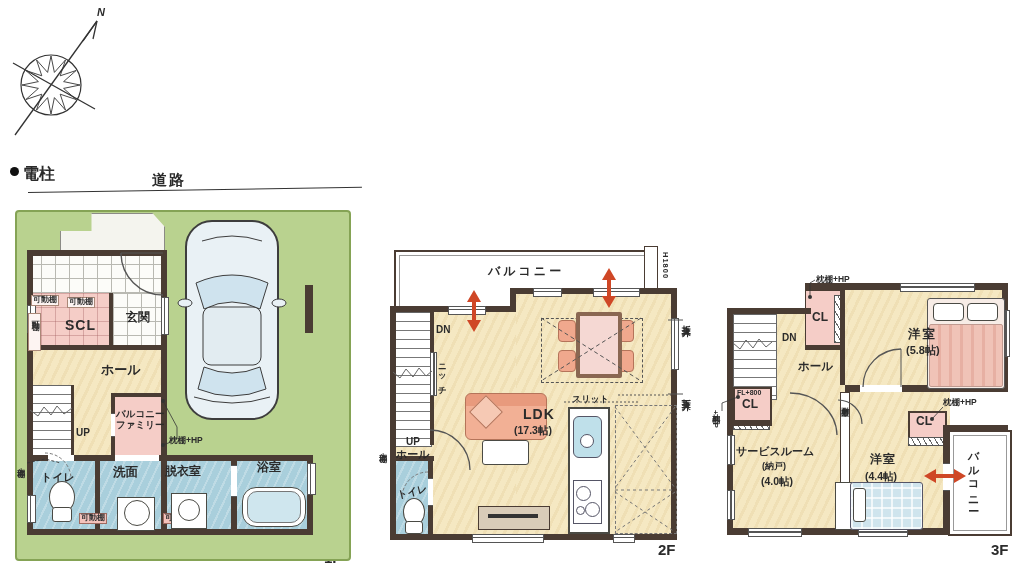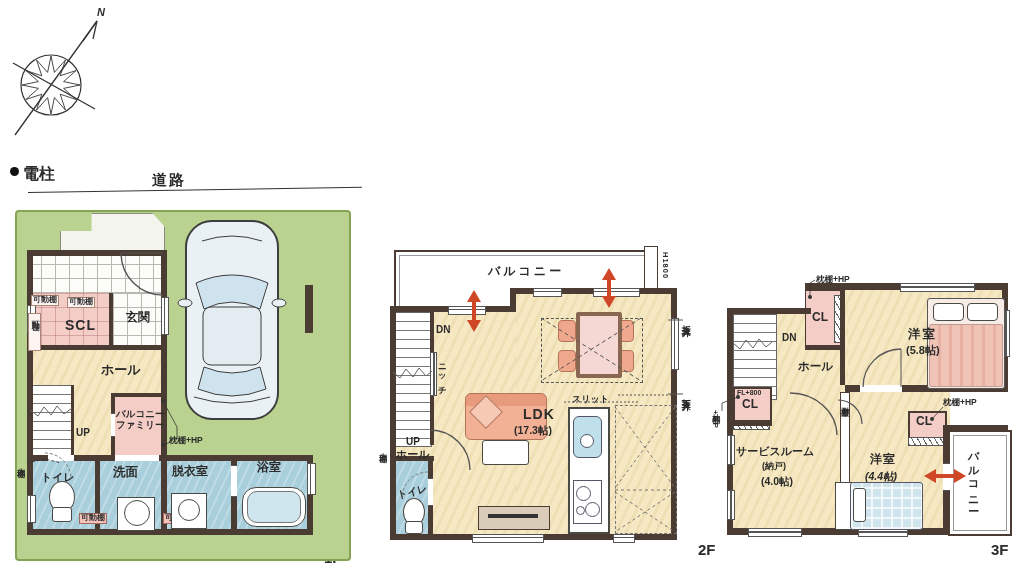--- a/index.html
+++ b/index.html
@@ -51,21 +51,21 @@
   </svg>
   <div class="lbl" style="left:97px;top:6px;font-size:11px;font-style:italic;">N</div>
 
   <span class="abs" style="left:10px;top:167px;width:9px;height:9px;background:#111;border-radius:50%;"></span>
   <div class="lbl" style="left:23px;top:165px;font-size:16px;">電柱</div>
 
   <div class="abs" style="left:28px;top:192px;width:334px;border-top:1.6px solid #333;transform:rotate(-0.9deg);transform-origin:left center;"></div>
   <div class="lbl" style="left:152px;top:171px;font-size:15px;letter-spacing:2px;">道路</div>
 
   <div class="lbl" style="left:324px;top:549px;font-size:15px;font-weight:700;">1F</div>
-  <div class="lbl" style="left:658px;top:541px;font-size:15px;font-weight:700;margin-left:40px;">2F</div>
+  <div class="lbl" style="left:658px;top:541px;font-size:15px;font-weight:700;">2F</div>
   <div class="lbl" style="left:991px;top:541px;font-size:15px;font-weight:700;">3F</div>
 
   <div class="abs" id="f1" style="left:15px;top:195px;width:345px;height:380px;">
     <div class="abs" style="left:0;top:15px;width:332px;height:347px;background:#b9d28f;border:2px solid #85a355;border-radius:4px;"></div>
     <div class="abs" style="left:45px;top:18px;width:103px;height:38px;background:#f4f4ee;border:1px solid #8b8b85;clip-path:polygon(0 45%,30% 45%,30% 0,88% 0,100% 35%,100% 100%,0 100%);"></div>
 
     <div class="tile" style="left:12px;top:55px;width:140px;height:45px;"></div>
     <div class="tile" style="left:98px;top:98px;width:54px;height:57px;"></div>
     <div class="pinkgrid" style="left:12px;top:98px;width:86px;height:57px;"></div>
     <div class="cream" style="left:12px;top:150px;width:140px;height:115px;"></div>
@@ -113,21 +113,21 @@
     <div class="lbl" style="left:61px;top:232px;font-size:10px;">UP</div>
     <div class="lbl" style="left:101px;top:214px;font-size:9.5px;text-align:center;">
       <div>バルコニー</div>
       <div>ファミリー</div>
     </div>
     <div class="lbl" style="left:154px;top:241px;font-size:8.5px;">枕棚+HP</div>
     <div class="lbl v" style="left:1px;top:266px;font-size:8px;">上部棚</div>
     <div class="lbl" style="left:26px;top:276px;font-size:11px;">トイレ</div>
     <div class="lbl" style="left:98px;top:270px;font-size:12.5px;">洗面</div>
     <div class="lbl" style="left:107px;top:296px;font-size:8px;margin-top:14px;">W750</div>
-    <div class="lbl" style="left:157px;top:270px;font-size:12px;">脱衣室</div>
+    <div class="lbl" style="left:150px;top:270px;font-size:12px;">脱衣室</div>
     <div class="lbl" style="left:242px;top:266px;font-size:12px;">浴室</div>
 
     <div class="fixture" style="left:34px;top:286px;width:24px;height:30px;border-radius:50%;"></div>
     <div class="fixture" style="left:37px;top:312px;width:18px;height:13px;border-radius:3px;"></div>
     <div class="fixture" style="left:102px;top:302px;width:36px;height:32px;"></div>
     <div class="fixture" style="left:109px;top:305px;width:24px;height:24px;border-radius:50%;border-width:1px;"></div>
     <div class="fixture" style="left:156px;top:298px;width:34px;height:34px;"></div>
     <div class="fixture" style="left:163px;top:304px;width:20px;height:20px;border-radius:50%;border-width:1px;"></div>
     <div class="fixture" style="left:227px;top:292px;width:62px;height:38px;border-radius:14px;"></div>
     <div class="abs" style="left:232px;top:296px;width:52px;height:30px;border:1px solid #777;border-radius:10px;background:#cfe6ee;"></div>
@@ -305,21 +305,21 @@
     <div class="lbl" style="left:196px;top:69px;font-size:11px;">(5.8帖)</div>
     <div class="lbl" style="left:88px;top:85px;font-size:11.5px;">ホール</div>
     <div class="lbl" style="left:27px;top:114px;font-size:7px;">FL+800</div>
     <div class="lbl" style="left:32px;top:123px;font-size:12px;">CL</div>
     <div class="lbl v" style="left:1px;top:133px;font-size:8px;">枕棚+HP</div>
     <div class="lbl" style="left:26px;top:170px;font-size:11px;">サービスルーム</div>
     <div class="lbl" style="left:52px;top:186px;font-size:9px;">(納戸)</div>
     <div class="lbl" style="left:51px;top:200px;font-size:10.5px;">(4.0帖)</div>
     <div class="lbl v" style="left:130px;top:126px;font-size:8px;letter-spacing:0;">非耐力壁</div>
     <div class="lbl" style="left:160px;top:178px;font-size:12px;letter-spacing:1px;">洋室</div>
-    <div class="lbl" style="left:155px;top:195px;font-size:10.5px;font-style:italic;">(4.4帖)</div>
+    <div class="lbl" style="left:155px;top:195px;font-size:10.5px;">(4.4帖)</div>
     <div class="lbl" style="left:206px;top:140px;font-size:12px;">CL</div>
     <div class="lbl" style="left:233px;top:123px;font-size:8.5px;">枕棚+HP</div>
     <div class="lbl v" style="left:257px;top:168px;font-size:11px;letter-spacing:3px;">バルコニー</div>
 
     <svg style="left:0;top:0;" width="310" height="295" viewBox="0 0 310 295">
       <path d="M23,68 l7,6 l6,-9 l7,8 l6,-9 l7,8 l6,-5" fill="none" stroke="#666" stroke-width="1"></path>
       <path d="M153,112 A38,38 0 0 1 191,74" fill="none" stroke="#555" stroke-width="1.3"></path>
       <line x1="191" y1="112" x2="191" y2="74" stroke="#555" stroke-width="1"></line>
       <path d="M80,118 A47,43 0 0 1 127,160" fill="none" stroke="#555" stroke-width="1.3"></path>
       <path d="M128,125 A24,24 0 0 1 152,149" fill="none" stroke="#555" stroke-width="1.2"></path>

